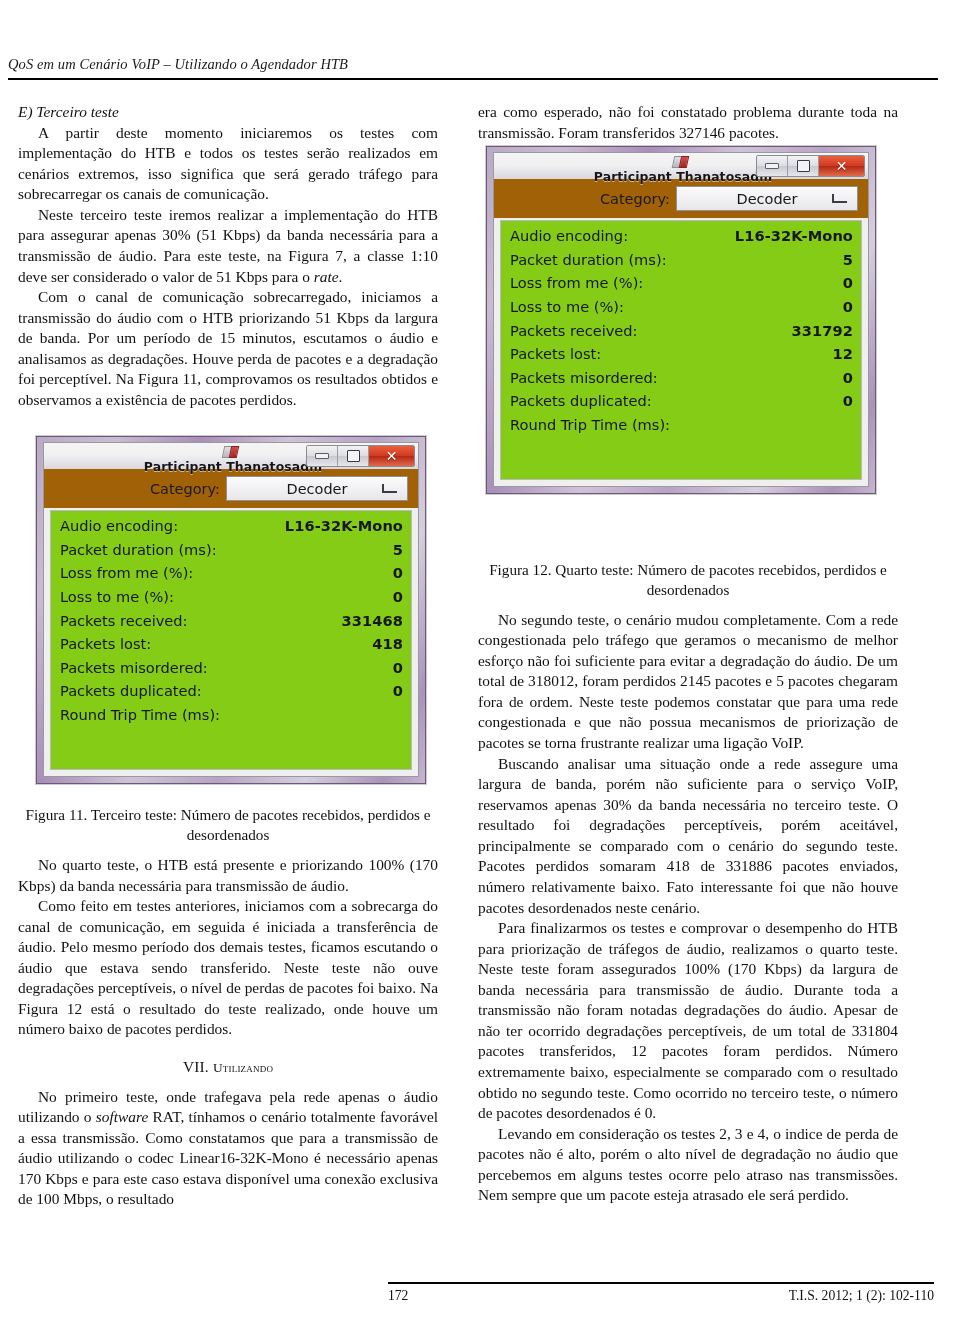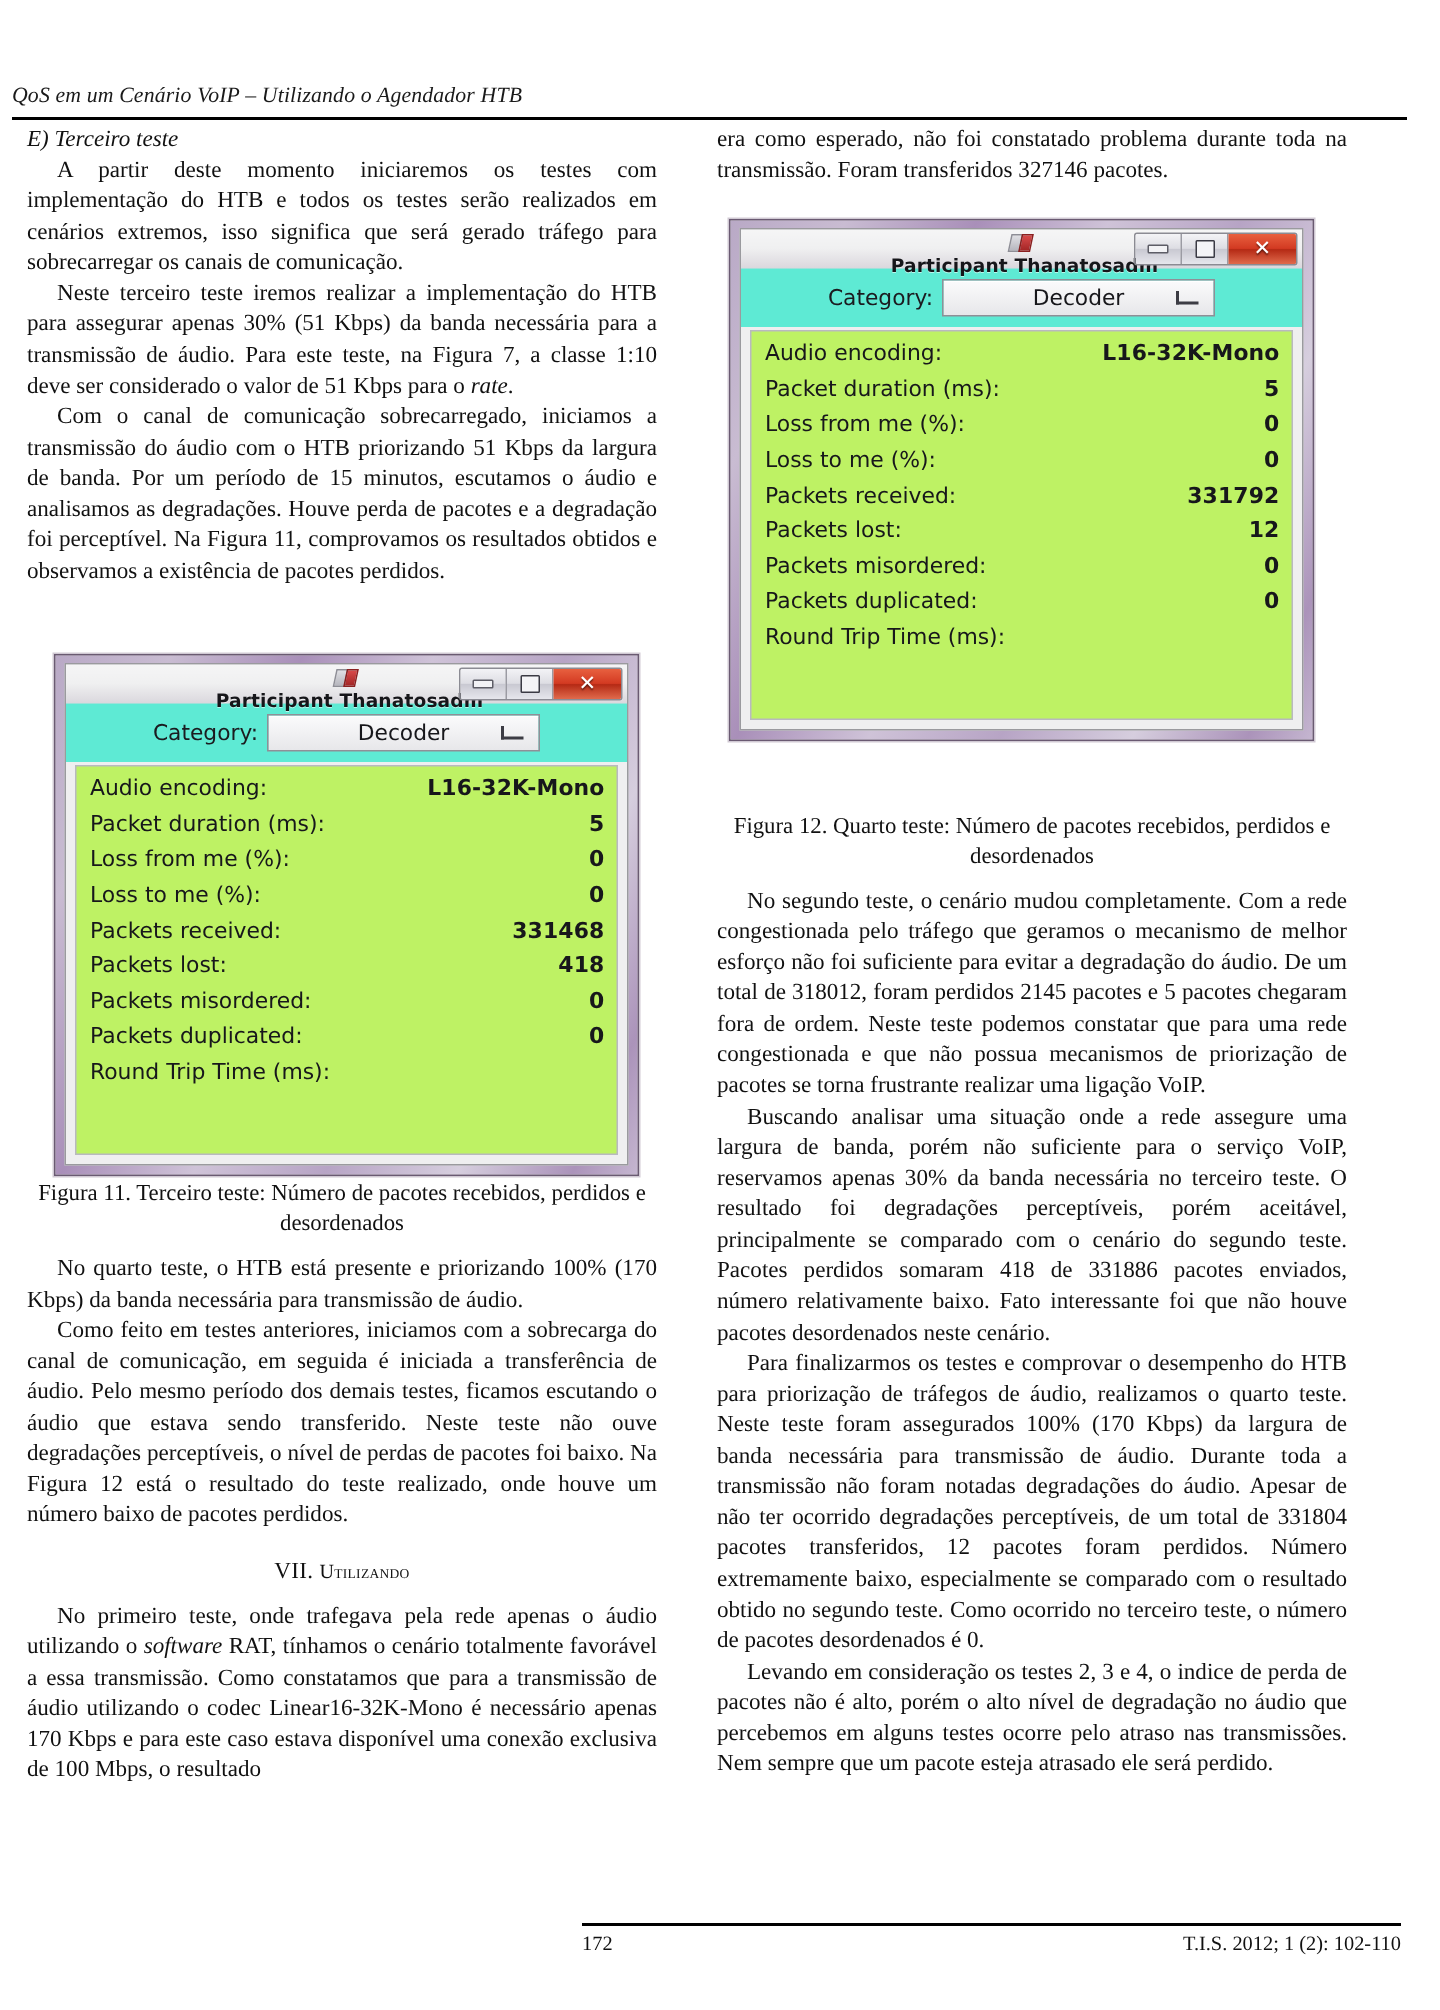--- a/index.html
+++ b/index.html
@@ -38,21 +38,21 @@
     position: absolute;
     left: 8px;
     top: 78px;
     width: 930px;
     height: 0;
     border-top: 2.2px solid #000;
   }
   
   .col {
     position: absolute;
-    top: 83px;
+    top: 102px;
     width: 420px;
     text-align: justify;
     font-size: 15.4px;
     line-height: 1.335;
   }
   .col-left  { left: 18px; }
   .col-right { left: 478px; }
 
   p {
     margin: 0;
@@ -181,24 +181,24 @@
     color: #ffffff;
     font-size: 14px;
     font-weight: 700;
     line-height: 1;
     text-shadow: 0 1px 1px rgba(0,0,0,.45);
     font-family: "DejaVu Sans", sans-serif;
   }
   .category-row {
     display: flex;
     align-items: center;
-    justify-content: center;
+    justify-content: flex-end;
     padding: 7px 10px 7px 10px;
     gap: 6px;
-    background: #5eead4;
+    background: #a16207;
   }
   .category-label {
     font-size: 14.5px;
     color: #1b1b1f;
   }
   .combo {
     width: 182px;
     height: 25px;
     box-sizing: border-box;
     display: flex;
@@ -216,21 +216,21 @@
     right: 10px;
     bottom: 7px;
     width: 13px;
     height: 7px;
     border-left: 2px solid #3c3c44;
     border-bottom: 2px solid #3c3c44;
   }
   .stats {
     margin: 2px 6px 6px 6px;
     border: 1px solid #b9b9bf;
-    background: #bef264;
+    background: #84cc16;
     padding: 3px 8px 8px 9px;
   }
   .srow {
     display: flex;
     justify-content: space-between;
     align-items: baseline;
     font-size: 14.6px;
     color: #17171b;
     line-height: 1.62;
     white-space: nowrap;

